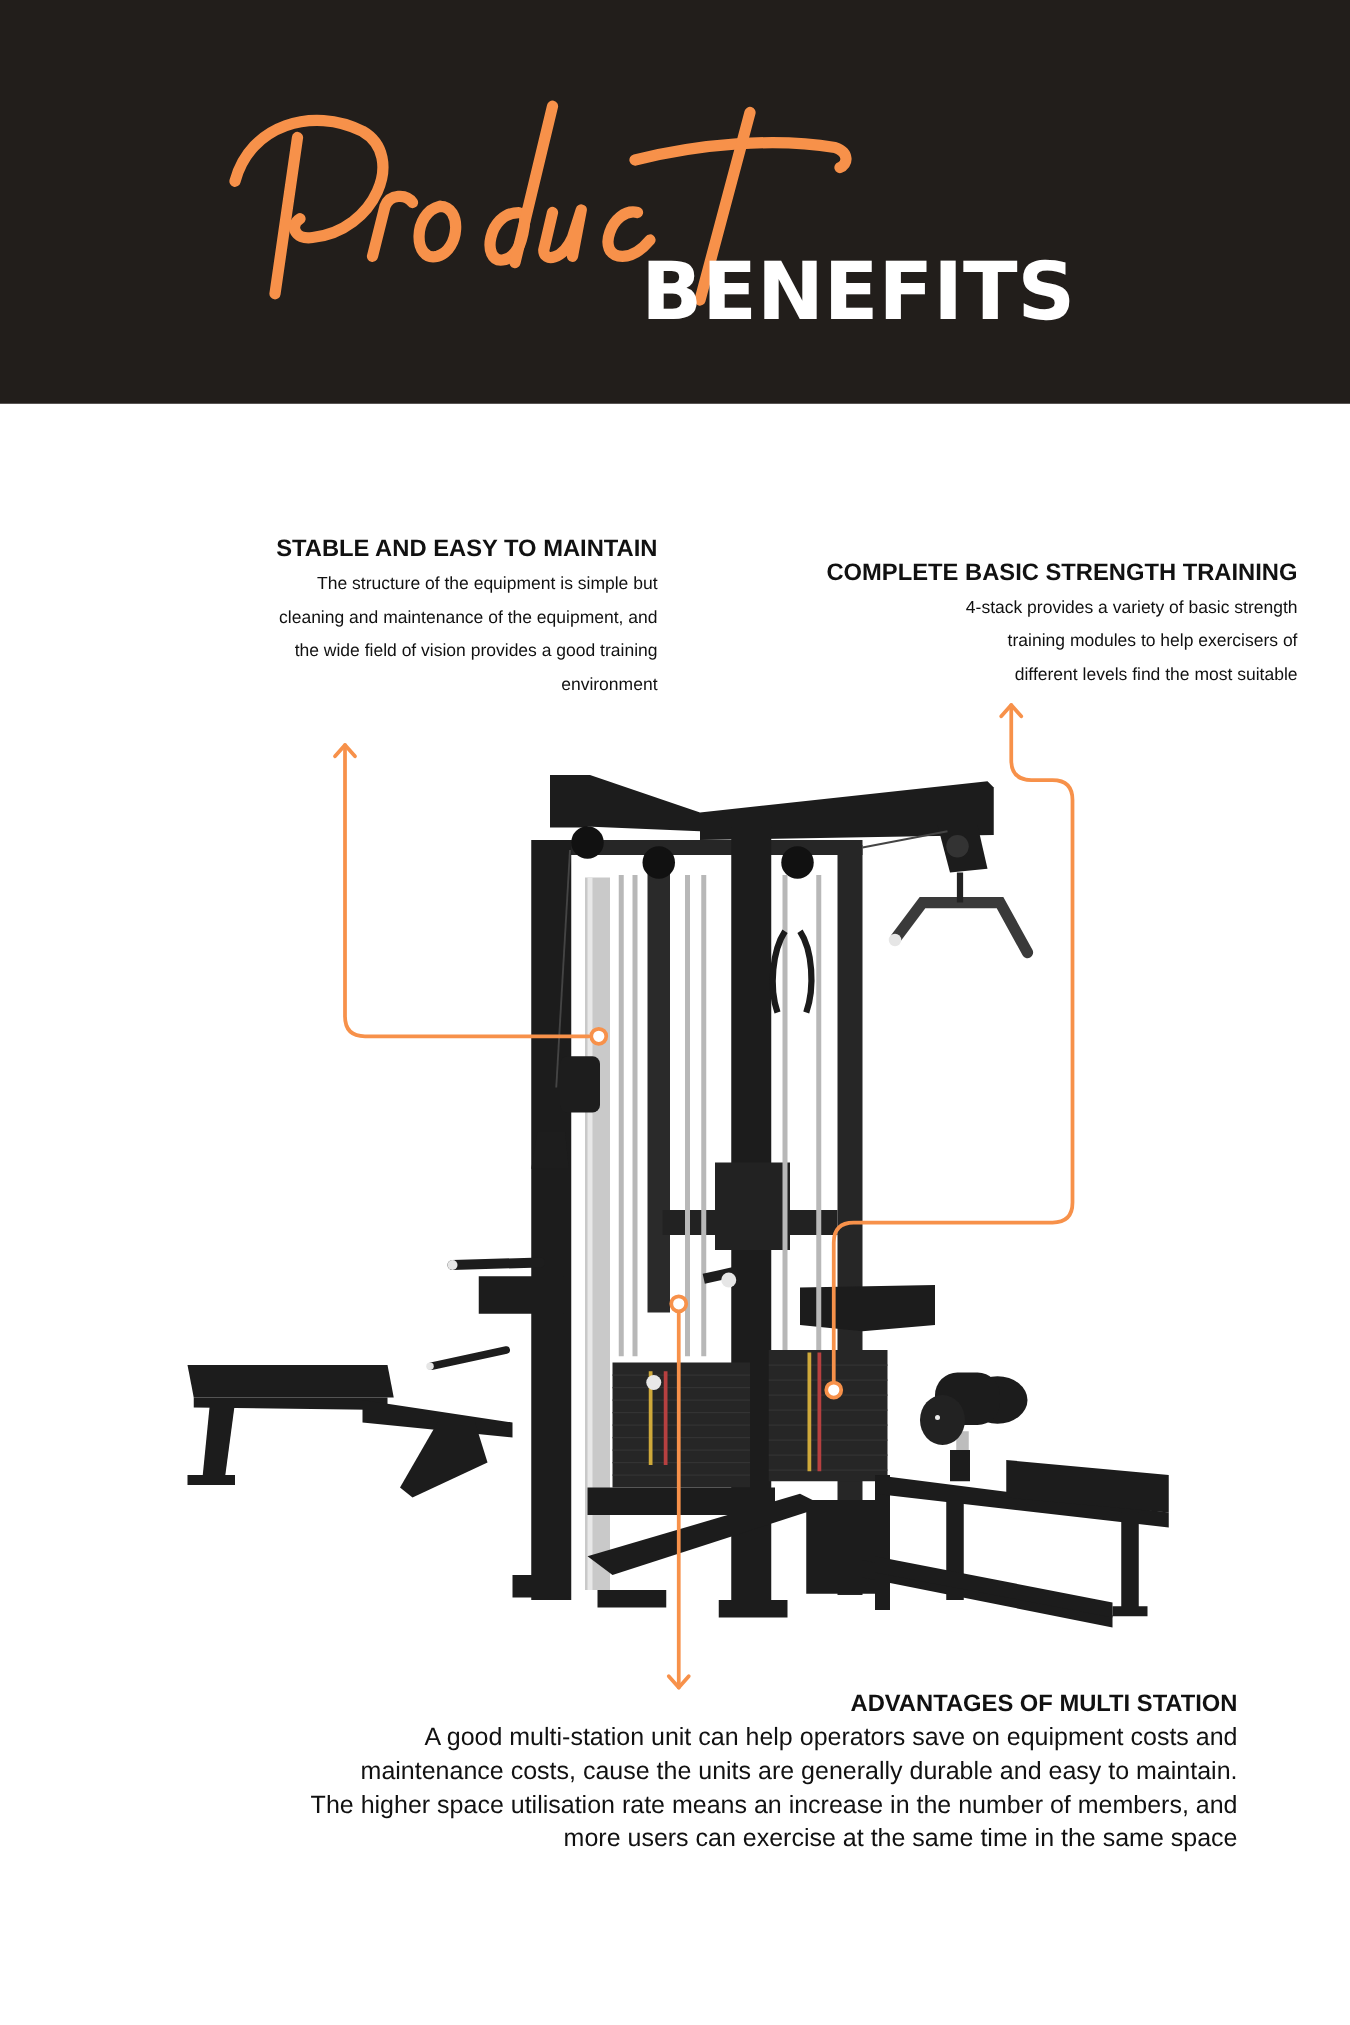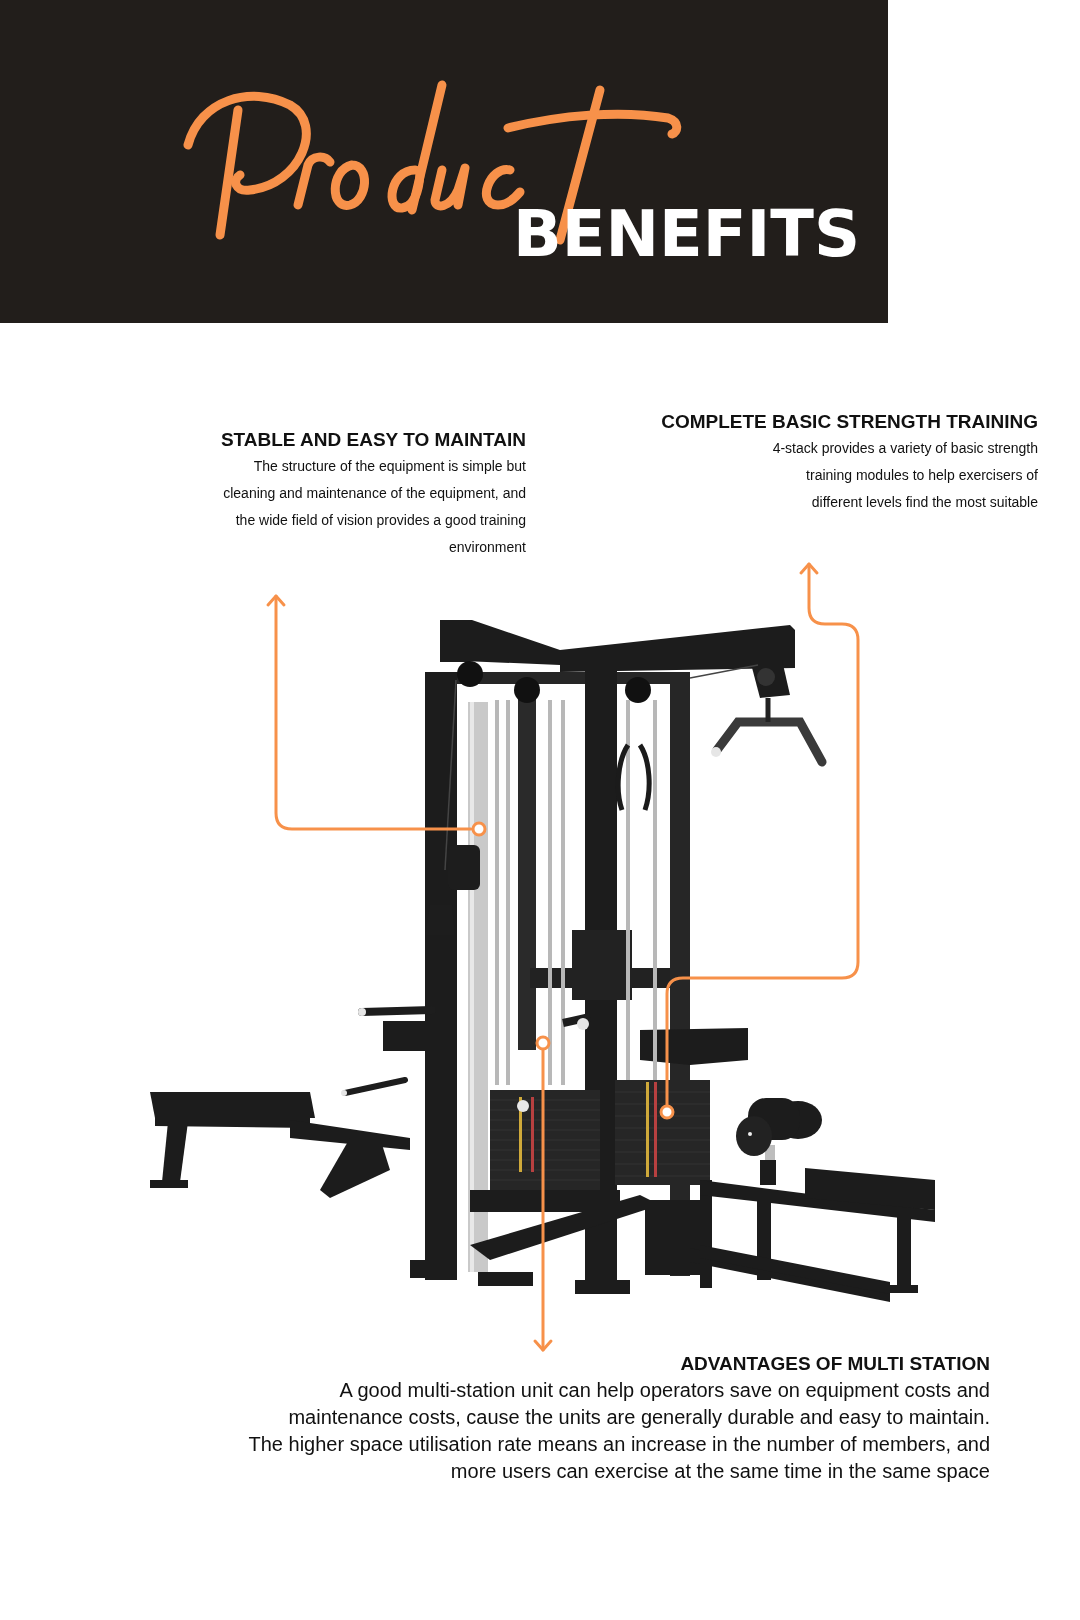--- a/index.html
+++ b/index.html
@@ -1,21 +1,21 @@
 <!DOCTYPE html>
 <html><head>
 <meta charset="utf-8">
 <style>
   html, body { margin: 0; padding: 0; }
   body {
     width: 1080px; height: 1620px; position: relative; overflow: hidden;
     background: #ffffff; font-family: "DejaVu Sans", sans-serif; color: #111111;
   }
   .header {
-    position: absolute; left: 0; top: 0; width: 888px; height: 323px;
+    position: absolute; left: 0; top: 0; width: 1080px; height: 323px;
     background: #221e1b;
   }
   .script-title {
     position: absolute; left: 180px; top: 70px; width: 540px; height: 180px;
   }
   .script-title svg { width: 100%; height: 100%; }
   .bold-title {
     position: absolute; left: 513px; top: 194px;
     font-family: "DejaVu Sans", sans-serif; font-weight: bold;
     font-size: 64px; line-height: 80px; color: #ffffff; letter-spacing: 0px;
@@ -23,21 +23,21 @@
   .block { position: absolute; text-align: right; }
   .block .title {
     font-family: "Liberation Sans", sans-serif; font-weight: bold;
     font-size: 19px; line-height: 27px; color: #111;
   }
   .block .line {
     font-family: "DejaVu Sans", sans-serif; font-size: 18.5px;
     line-height: 27px; color: #111; white-space: nowrap;
   }
   .block-left { left: 26px; top: 426px; width: 500px; }
-  .block-right { left: 580px; top: 408px; width: 458px; }
+  .block-right { left: 580px; top: 445px; width: 458px; }
   .block-bottom { left: 90px; top: 1350px; width: 900px; }
   .block-bottom .line { font-family: "Liberation Sans", sans-serif; font-size: 20px; }
   .block-left .line, .block-right .line { font-family: "Liberation Sans", sans-serif; font-size: 14px; }
   .machine { position: absolute; left: 0; top: 0; width: 1080px; height: 1620px; }
   .connectors { position: absolute; left: 0; top: 0; width: 1080px; height: 1620px; pointer-events: none; }
 </style>
 </head>
 <body>
 
 <div class="header">

